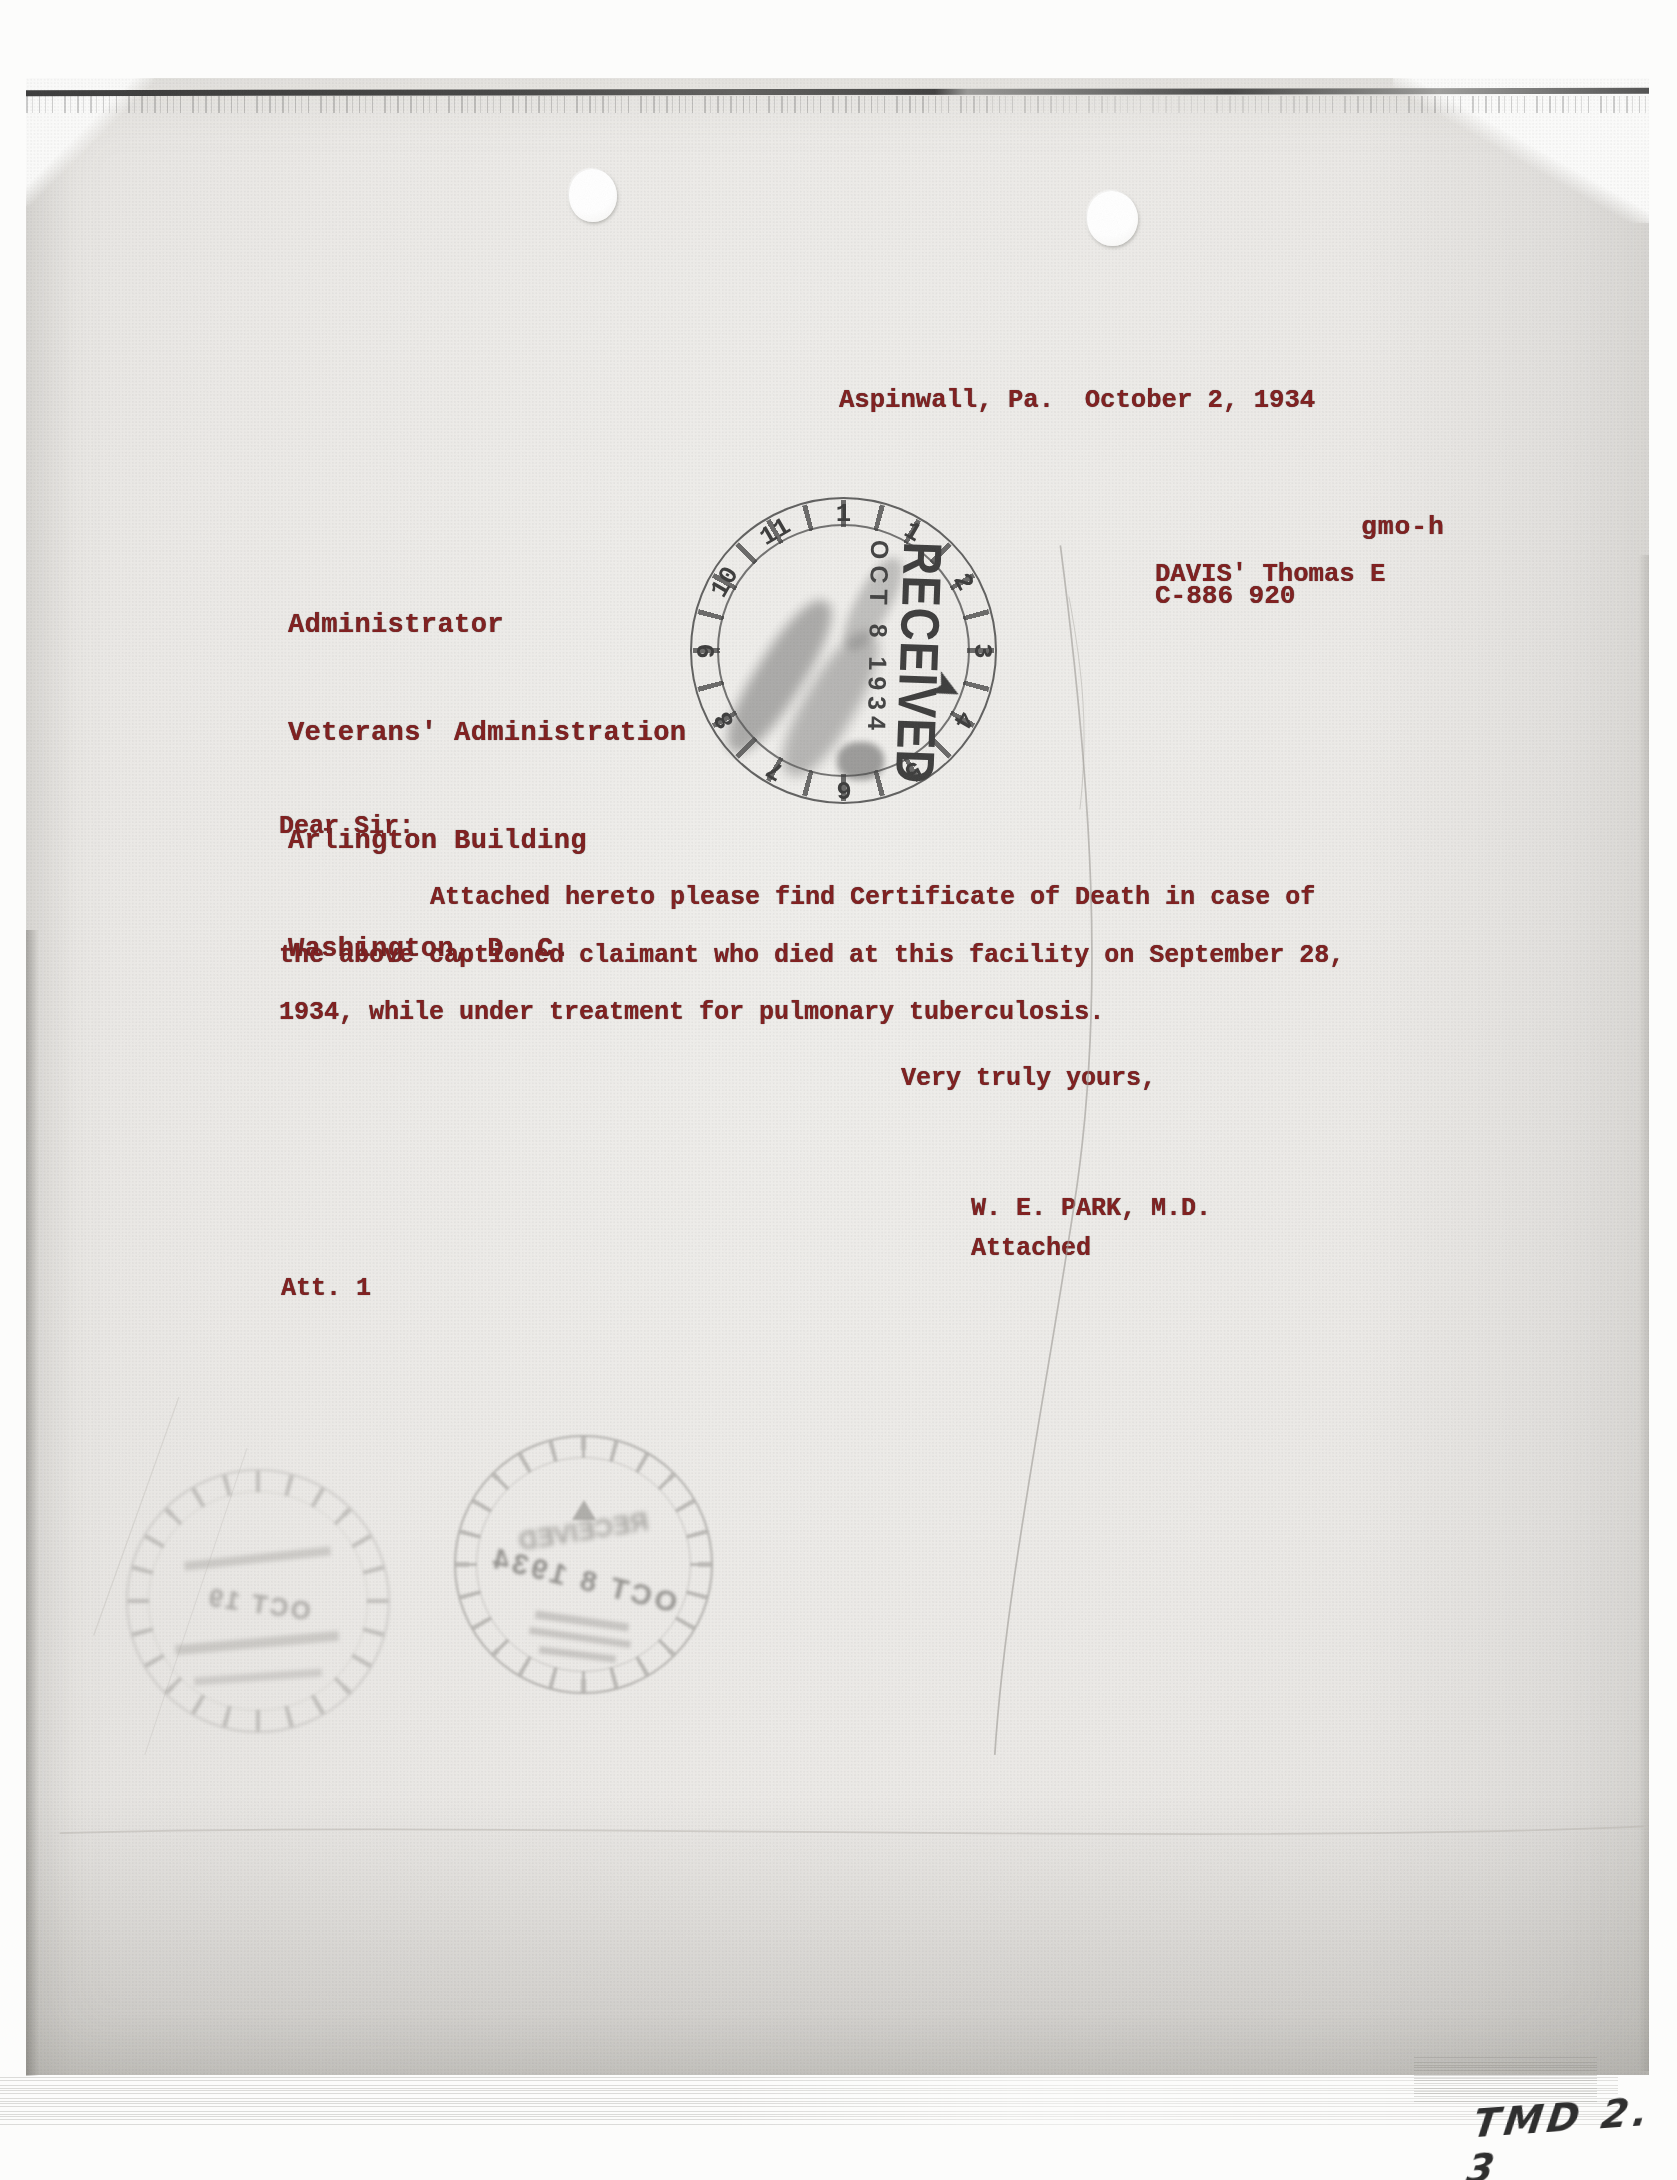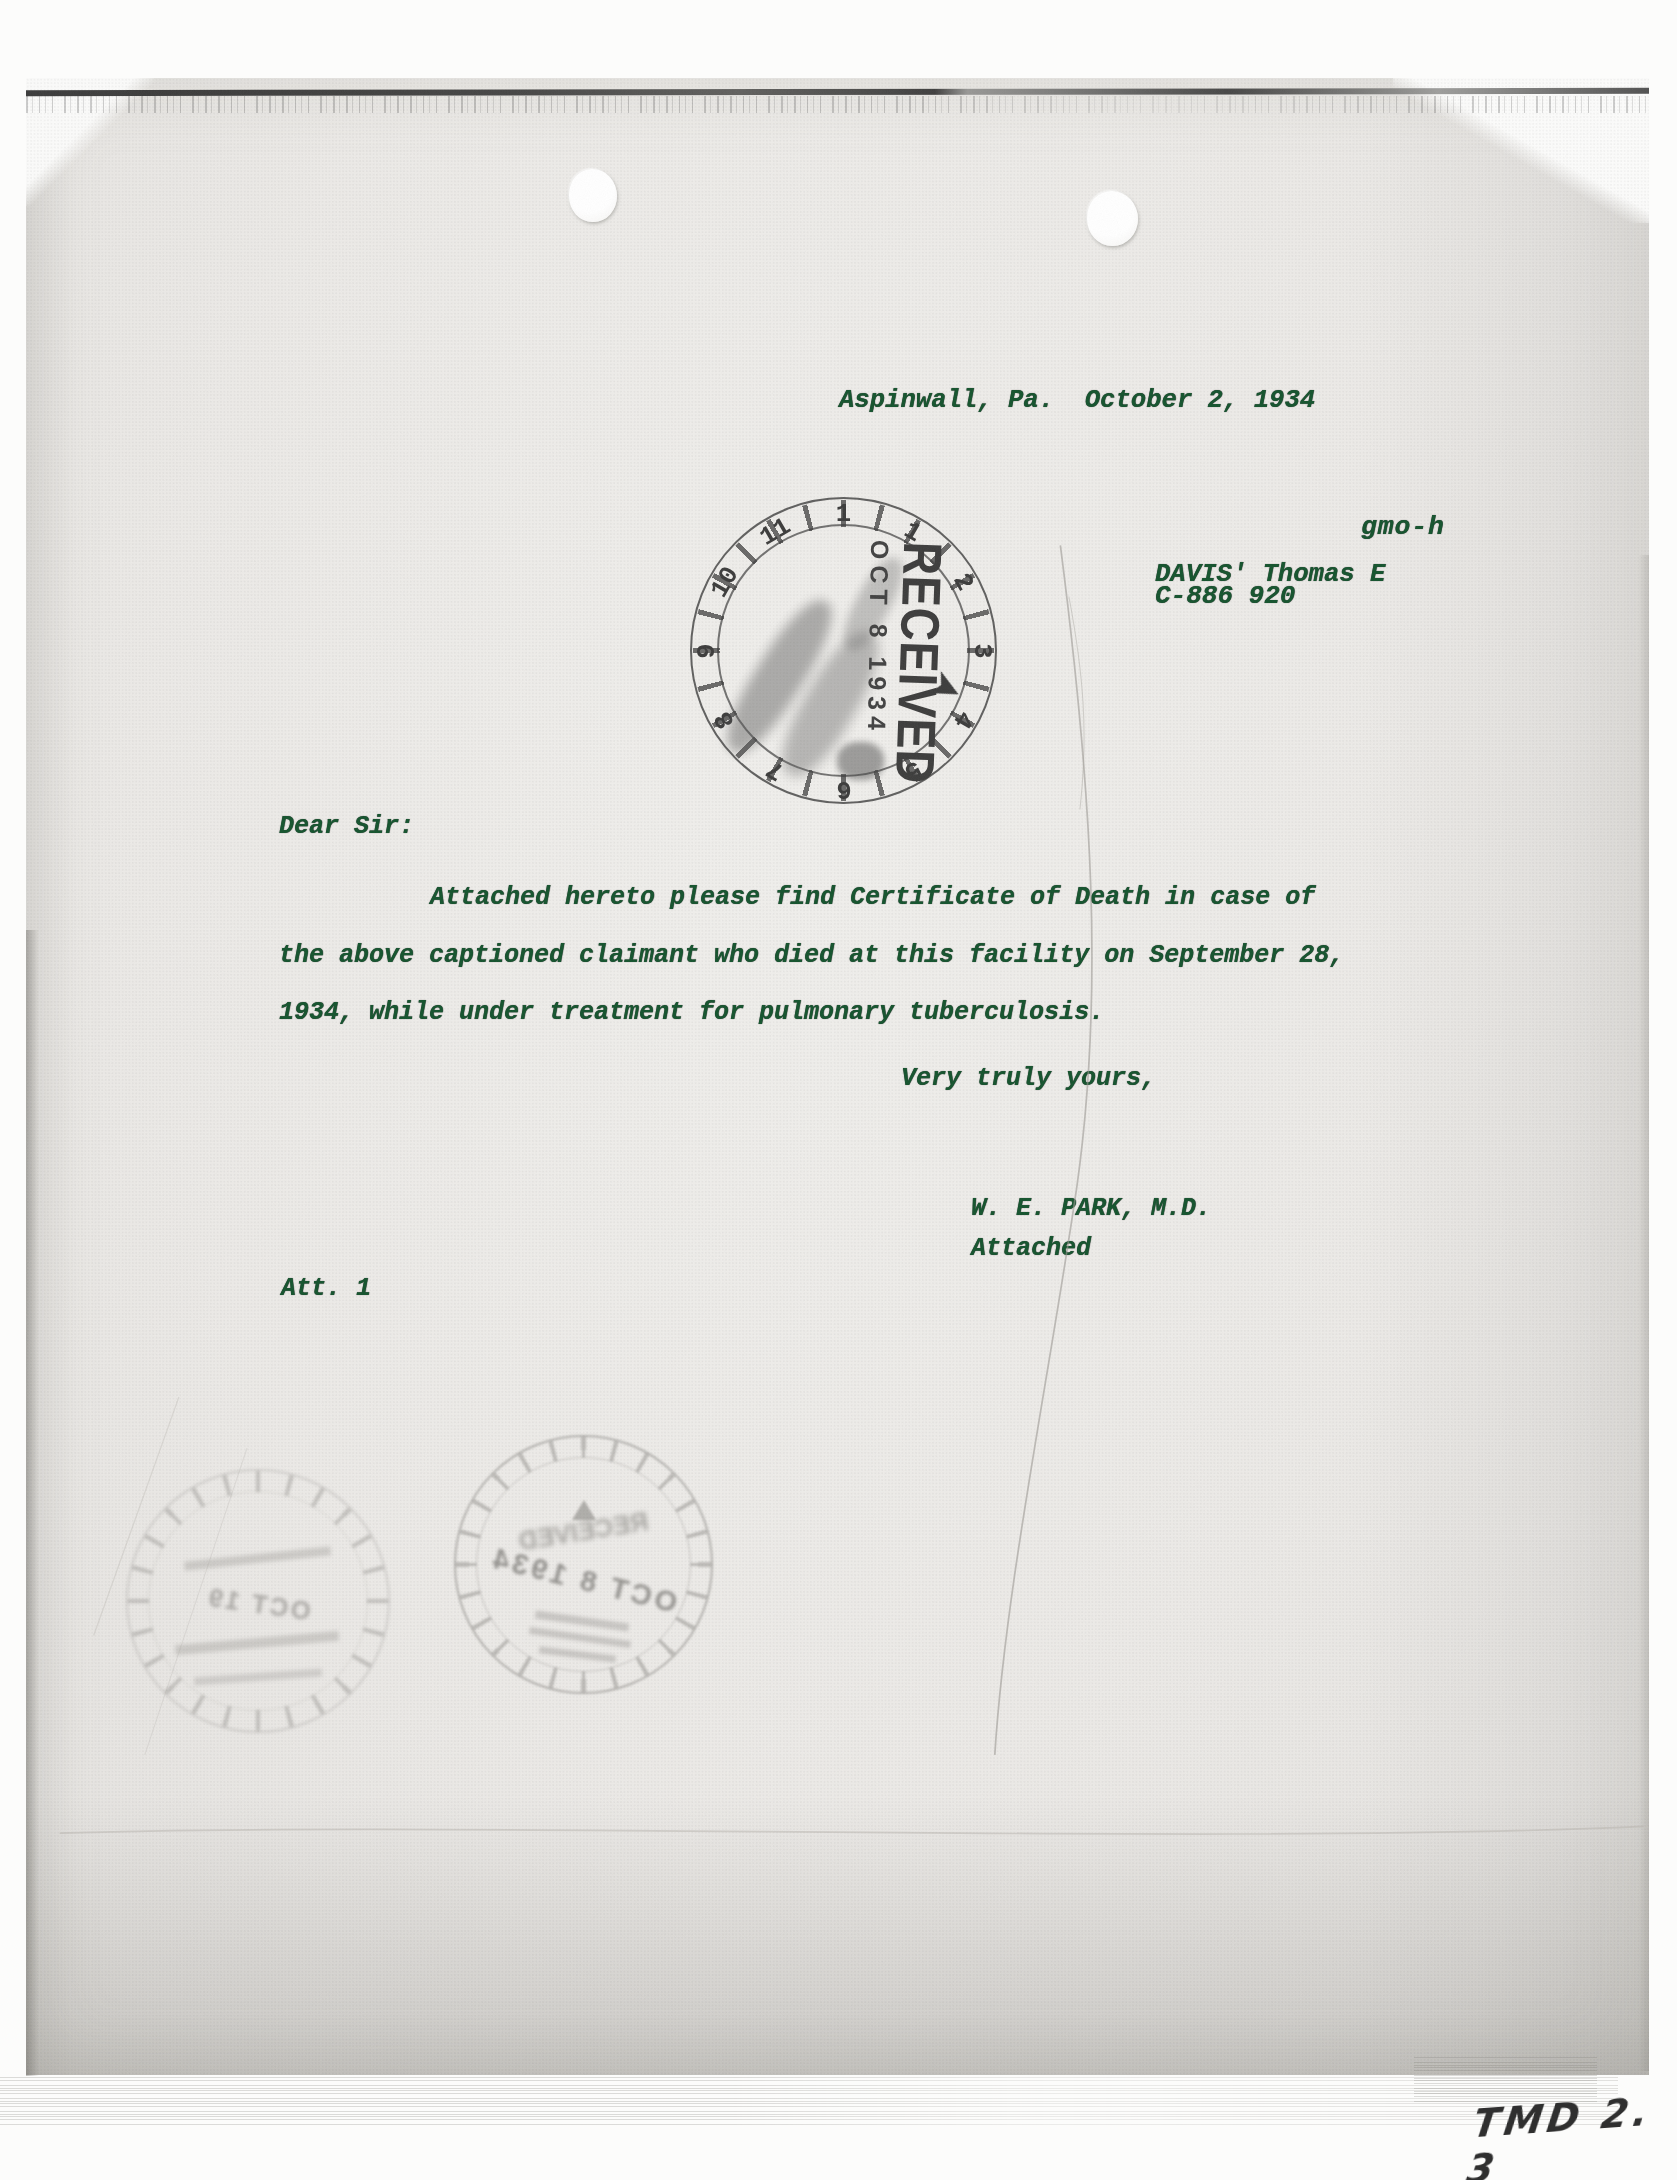--- a/index.html
+++ b/index.html
@@ -33,23 +33,23 @@
         -webkit-mask:linear-gradient(90deg,#000 0 55%,rgba(0,0,0,.35) 70%,#000 88%);
                 mask:linear-gradient(90deg,#000 0 55%,rgba(0,0,0,.35) 70%,#000 88%);}
   
   .hole{position:absolute;border-radius:48% 52% 50% 50%;
         background:radial-gradient(circle at 42% 36%, #ffffff 55%, #f4f3f1 100%);
         box-shadow:0.9px 1.7px 3.4px rgba(140,140,134,.55), -0.9px -0.9px 1.7px rgba(255,255,255,.9);}
   .hole.h1{left:569px;top:169px;width:48px;height:53px;}
   .hole.h2{left:1087px;top:191px;width:51px;height:55px;}
   
   .t{position:absolute;font-family:"Liberation Mono","DejaVu Sans Mono",monospace;
-     font-weight:700;color:#14532d;white-space:pre;font-size:25px;line-height:1.25;
+     font-weight:700;color:#7f1d1d;white-space:pre;font-size:25px;line-height:1.25;
      text-shadow:0 0 0.9px rgba(38,38,38,.85),0.4px 0.4px 0 rgba(38,38,38,.3);
-     filter:blur(0.3px);font-style:italic;}
+     filter:blur(0.3px);}
   .dateline{left:839px;top:385px;font-size:25.6px;}
   .typist{left:1361px;top:511px;font-size:26.4px;letter-spacing:0.9px;filter:blur(0.4px);}
   .claimant{left:1155px;top:559px;font-size:25.6px;}
   .claimno{left:1155px;top:580px;font-size:26px;}
   .recipient{left:288px;top:535px;font-size:27px;line-height:36px;letter-spacing:0.4px;}
   .salutation{left:279px;top:811px;}
   .body1{left:430px;top:882px;}
   .body2{left:279px;top:940px;}
   .body3{left:279px;top:997px;}
   .closing{left:901px;top:1063px;}
@@ -156,20 +156,26 @@
   <div class="top-frags"></div>
 
   <div class="hole h1"></div>
   <div class="hole h2"></div>
 
   <div class="t dateline">Aspinwall, Pa.  October 2, 1934</div>
   <div class="t typist">gmo-h</div>
   <div class="t claimant">DAVIS' Thomas E</div>
   <div class="t claimno">C-886 920</div>
 
+  <div class="t recipient">
+    <div>Administrator</div>
+    <div>Veterans' Administration</div>
+    <div>Arlington Building</div>
+    <div>Washington, D. C.</div>
+  </div>
 
   <div class="t salutation">Dear Sir:</div>
   <div class="t body1">Attached hereto please find Certificate of Death in case of</div>
   <div class="t body2">the above captioned claimant who died at this facility on September 28,</div>
   <div class="t body3">1934, while under treatment for pulmonary tuberculosis.</div>
   <div class="t closing">Very truly yours,</div>
   <div class="t signer">W. E. PARK, M.D.</div>
   <div class="t signer-title">Attached</div>
   <div class="t att">Att. 1</div>
 

